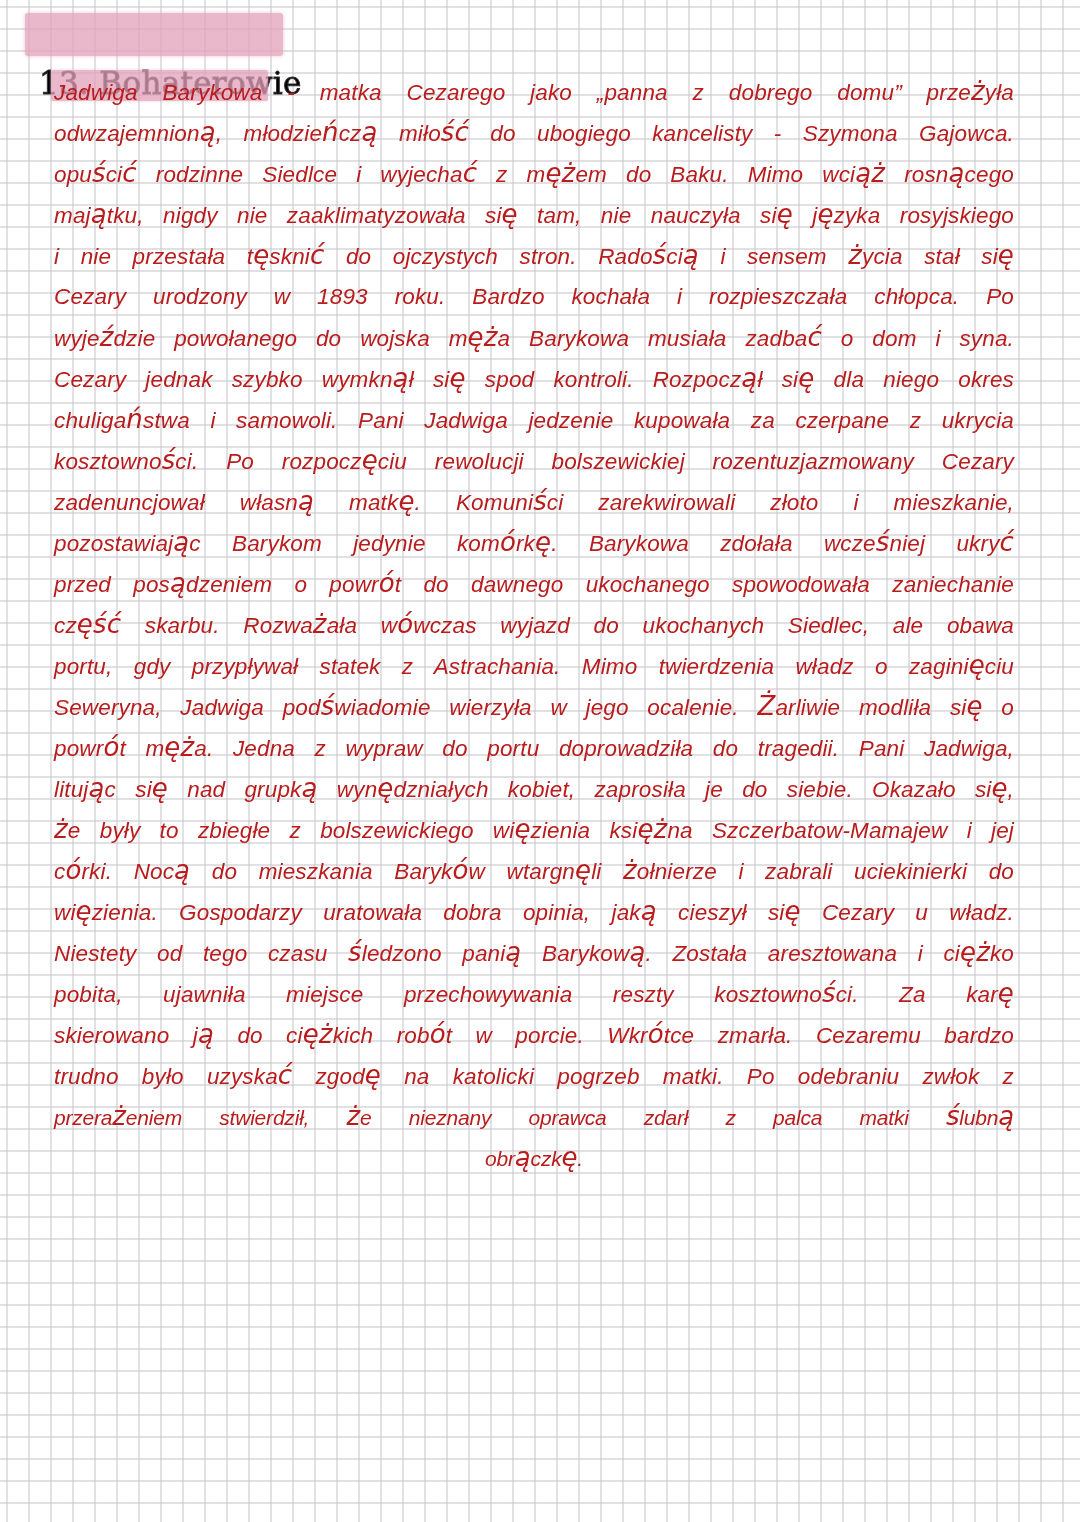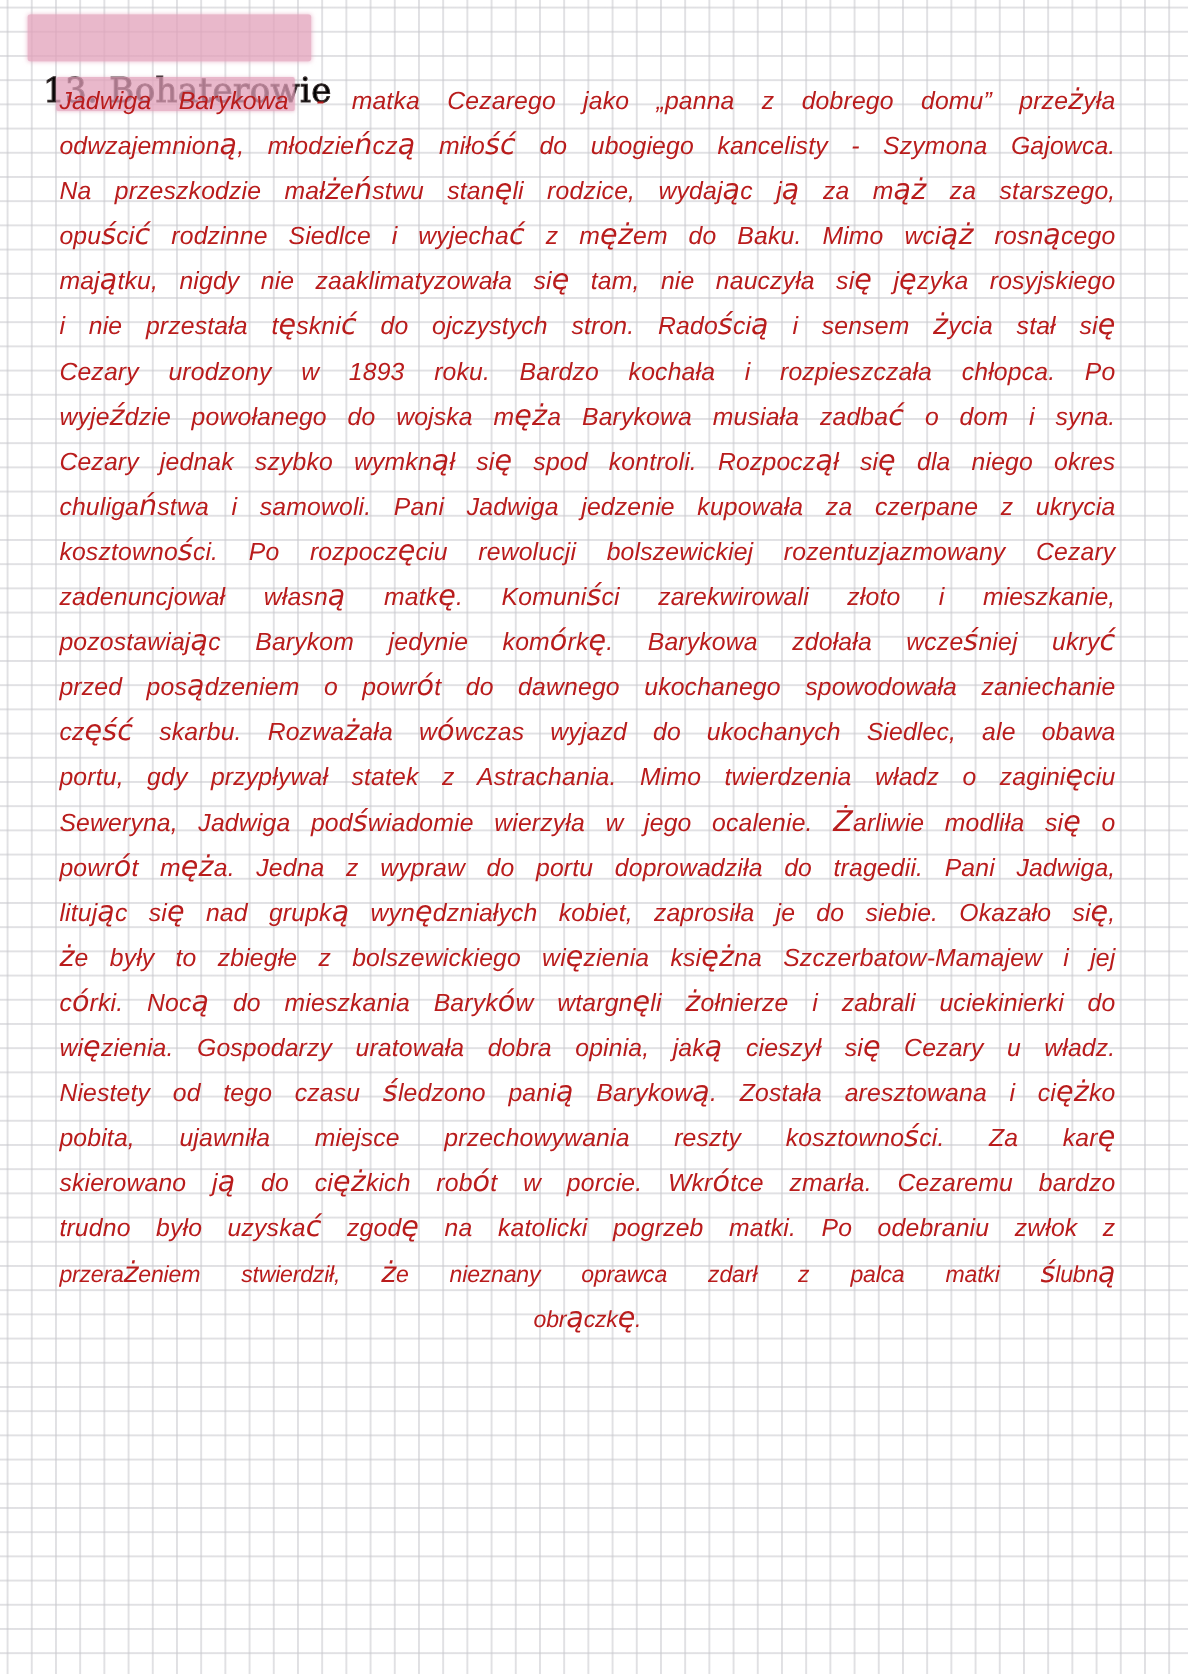--- a/index.html
+++ b/index.html
@@ -96,21 +96,20 @@
 
 <div class="page">
   <div class="title-wrap"></div>
   <div class="title">13. Bohaterowie</div>
 
   <div class="name-hl"></div>
 
   <div class="body-text">
     <span class="line justify">Jadwiga Barykowa - matka Cezarego jako „panna z dobrego domu” prze<span class="d">ż</span>yła</span>
     <span class="line justify">odwzajemnion<span class="d">ą</span>, młodzie<span class="d">ń</span>cz<span class="d">ą</span> miło<span class="d">ś</span><span class="d">ć</span> do ubogiego kancelisty - Szymona Gajowca.</span>
-    <span class="line justify">Na przeszkodzie mał<span class="d">ż</span>e<span class="d">ń</span>stwu stan<span class="d">ę</span>li rodzice, wydaj<span class="d">ą</span>c j<span class="d">ą</span> za m<span class="d">ą</span><span class="d">ż</span> za starszego,</span>
     <span class="line justify">opu<span class="d">ś</span>ci<span class="d">ć</span> rodzinne Siedlce i wyjecha<span class="d">ć</span> z m<span class="d">ę</span><span class="d">ż</span>em do Baku. Mimo wci<span class="d">ą</span><span class="d">ż</span> rosn<span class="d">ą</span>cego</span>
     <span class="line justify">maj<span class="d">ą</span>tku, nigdy nie zaaklimatyzowała si<span class="d">ę</span> tam, nie nauczyła si<span class="d">ę</span> j<span class="d">ę</span>zyka rosyjskiego</span>
     <span class="line justify">i nie przestała t<span class="d">ę</span>skni<span class="d">ć</span> do ojczystych stron. Rado<span class="d">ś</span>ci<span class="d">ą</span> i sensem <span class="d">ż</span>ycia stał si<span class="d">ę</span></span>
     <span class="line justify">Cezary urodzony w 1893 roku. Bardzo kochała i rozpieszczała chłopca. Po</span>
     <span class="line justify">wyje<span class="d">ź</span>dzie powołanego do wojska m<span class="d">ę</span><span class="d">ż</span>a Barykowa musiała zadba<span class="d">ć</span> o dom i syna.</span>
     <span class="line justify">Cezary jednak szybko wymkn<span class="d">ą</span>ł si<span class="d">ę</span> spod kontroli. Rozpocz<span class="d">ą</span>ł si<span class="d">ę</span> dla niego okres</span>
     <span class="line justify">chuliga<span class="d">ń</span>stwa i samowoli. Pani Jadwiga jedzenie kupowała za czerpane z ukrycia</span>
     <span class="line justify">kosztowno<span class="d">ś</span>ci. Po rozpocz<span class="d">ę</span>ciu rewolucji bolszewickiej rozentuzjazmowany Cezary</span>
     <span class="line justify">zadenuncjował własn<span class="d">ą</span> matk<span class="d">ę</span>. Komuni<span class="d">ś</span>ci zarekwirowali złoto i mieszkanie,</span>
     <span class="line justify">pozostawiaj<span class="d">ą</span>c Barykom jedynie kom<span class="d">ó</span>rk<span class="d">ę</span>. Barykowa zdołała wcze<span class="d">ś</span>niej ukry<span class="d">ć</span></span>

